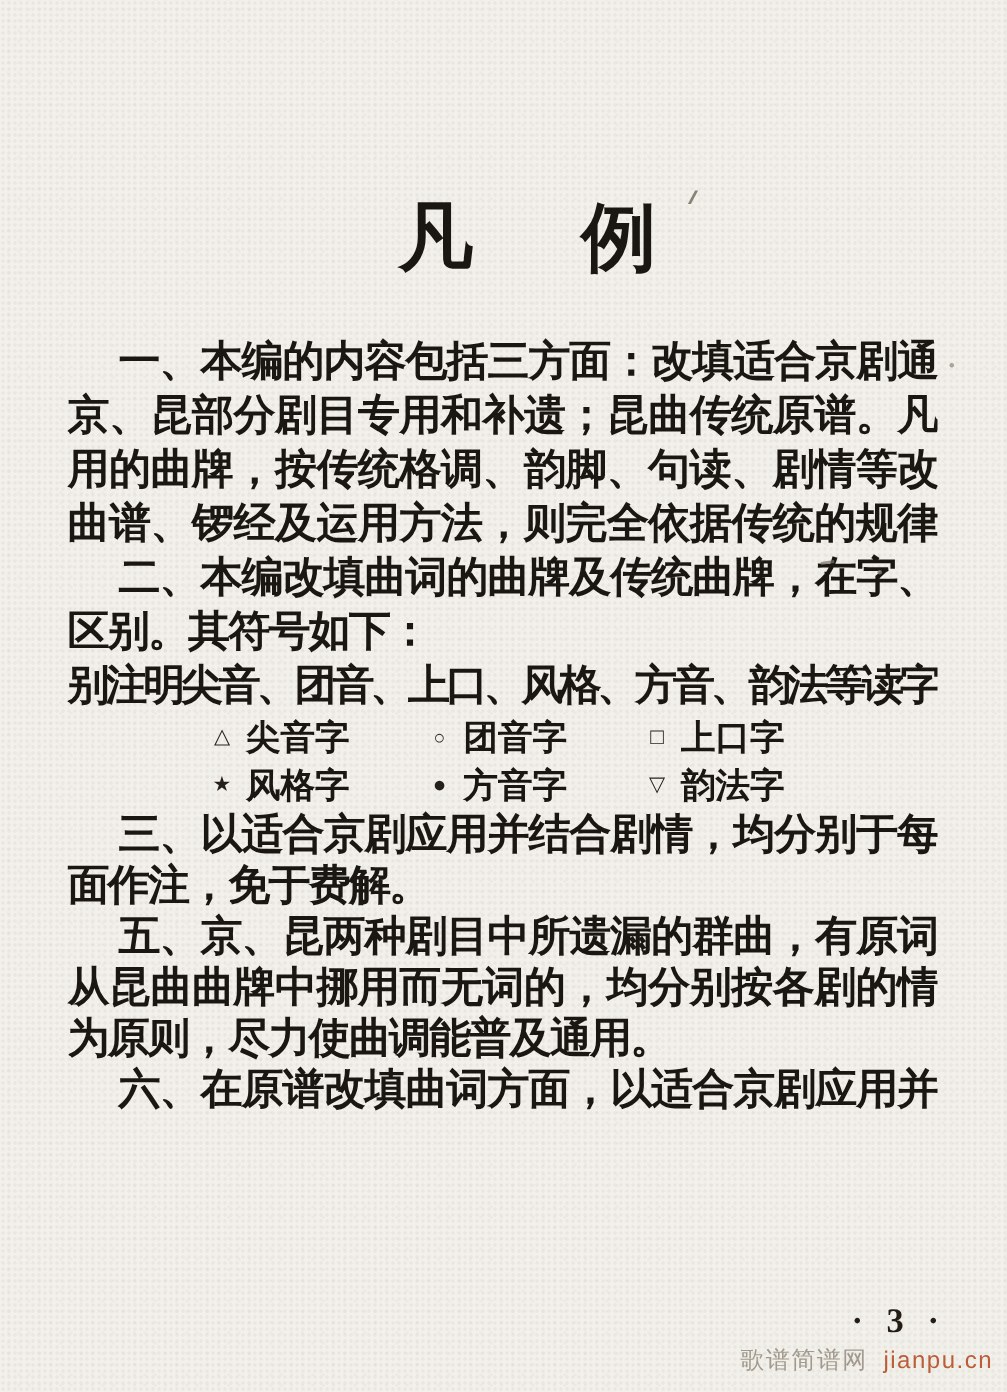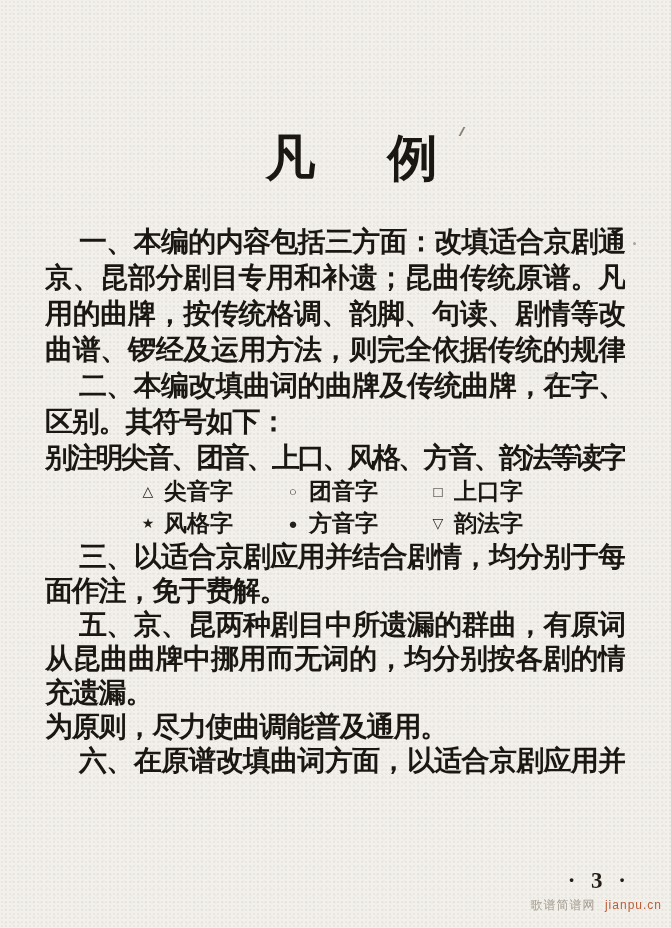--- a/index.html
+++ b/index.html
@@ -83,21 +83,21 @@
     position: absolute;
     top: 868px; right: 40px;
     font-size: 23px;
     font-weight: 700;
     letter-spacing: 5px;
     color: #241d15;
   }
   .watermark {
     position: absolute;
     top: 897px; right: 9px;
-    font-size: 12px;
+    font-size: 16px;
     font-family: "Liberation Sans", "DejaVu Sans", sans-serif;
     letter-spacing: 1px;
     white-space: nowrap;
   }
   .wm-site { color: #a29a8f; }
   .wm-domain { color: #bb5d39; margin-left: 5px; }
   .speck { position: absolute; }
   .speck-1 { left: 456px; top: 127px; width: 5px; height: 9px; border-right: 2px solid #6e6659; transform: skewX(-28deg); opacity: .8; }
   .speck-2 { left: 547px; top: 371px; width: 9px; height: 3px; border-bottom: 2px solid #7c7468; opacity: .7; transform: rotate(-8deg); }
   .speck-3 { left: 585px; top: 380px; width: 3px; height: 3px; background: #857d71; border-radius: 50%; opacity: .8; }
@@ -148,21 +148,20 @@
       <div class="symitem">
         <span class="glyph g-tri-down">▽</span>
         <span>韵法字</span>
       </div>
     </div>
 
     <div class="line b2 fill indent">三、以适合京剧应用并结合剧情，均分别于每支曲牌后</div>
     <div class="line b2">面作注，免于费解。</div>
     <div class="line b2 fill indent">五、京、昆两种剧目中所遗漏的群曲，有原词失传的，或</div>
     <div class="line b2 fill">从昆曲曲牌中挪用而无词的，均分别按各剧的情节填词，以补</div>
-    <div class="line b2">充遗漏。</div>
     <div class="line b2">为原则，尽力使曲调能普及通用。</div>
     <div class="line b2 fill indent">六、在原谱改填曲词方面，以适合京剧应用并结合剧情</div>
   </div>
 
   <div class="pageno">· 3 ·</div>
 
   <div class="watermark">
     <span class="wm-site">歌谱简谱网</span>
     <span class="wm-domain">jianpu.cn</span>
   </div>

